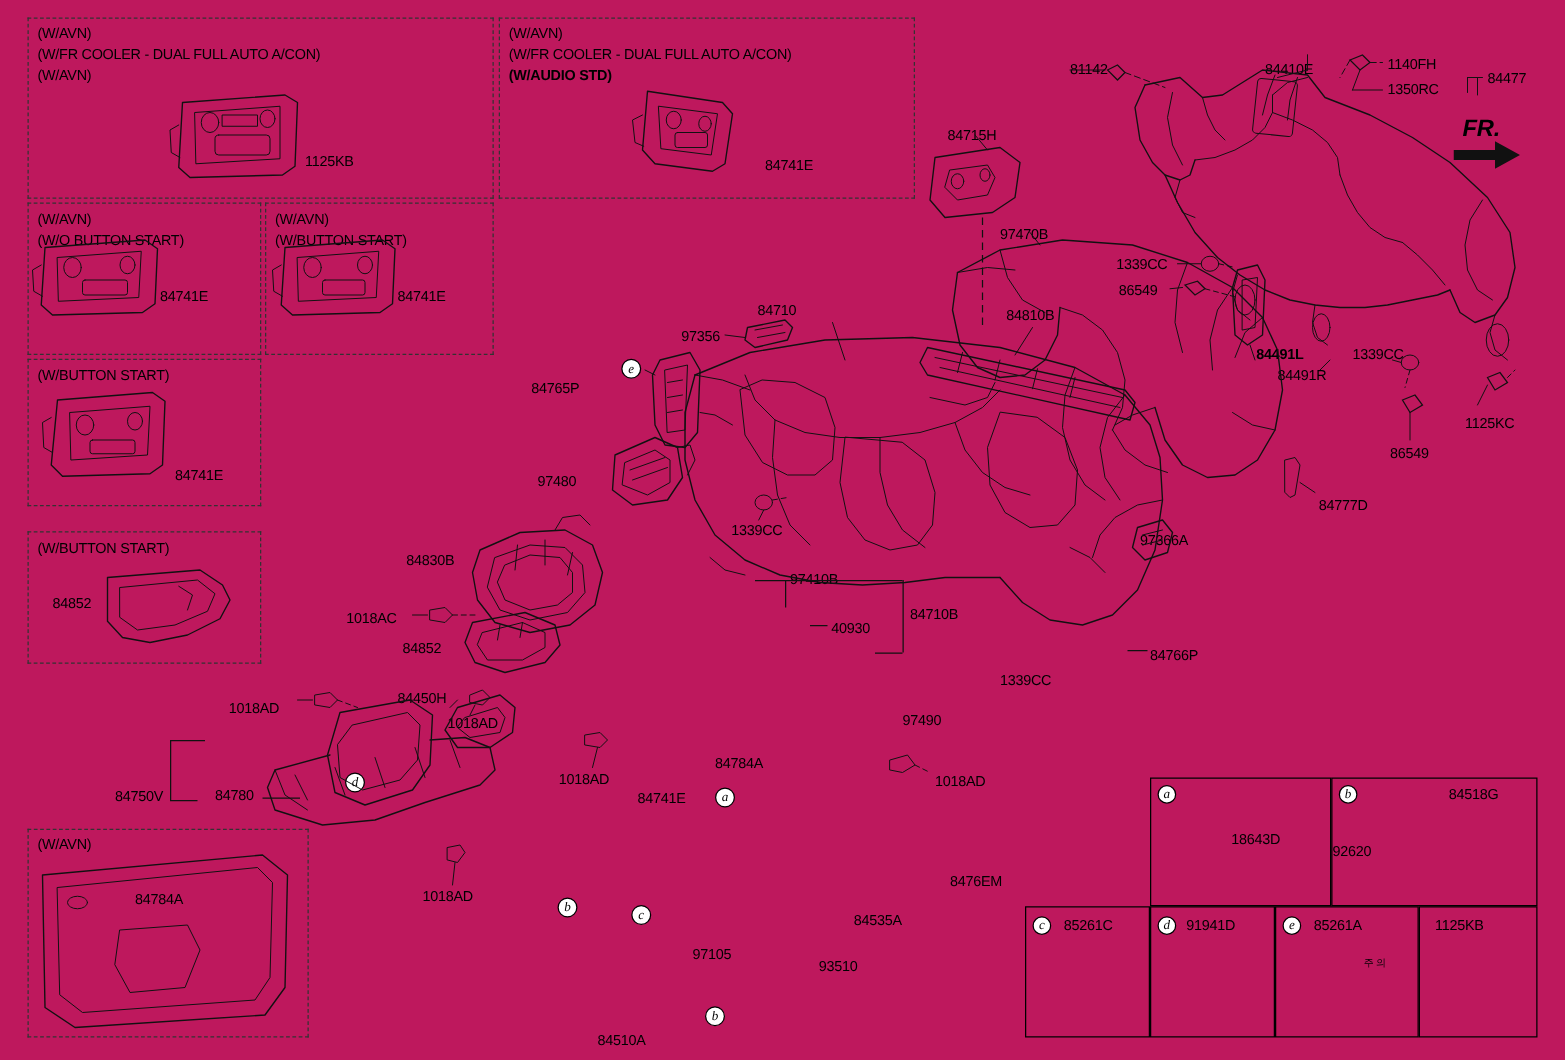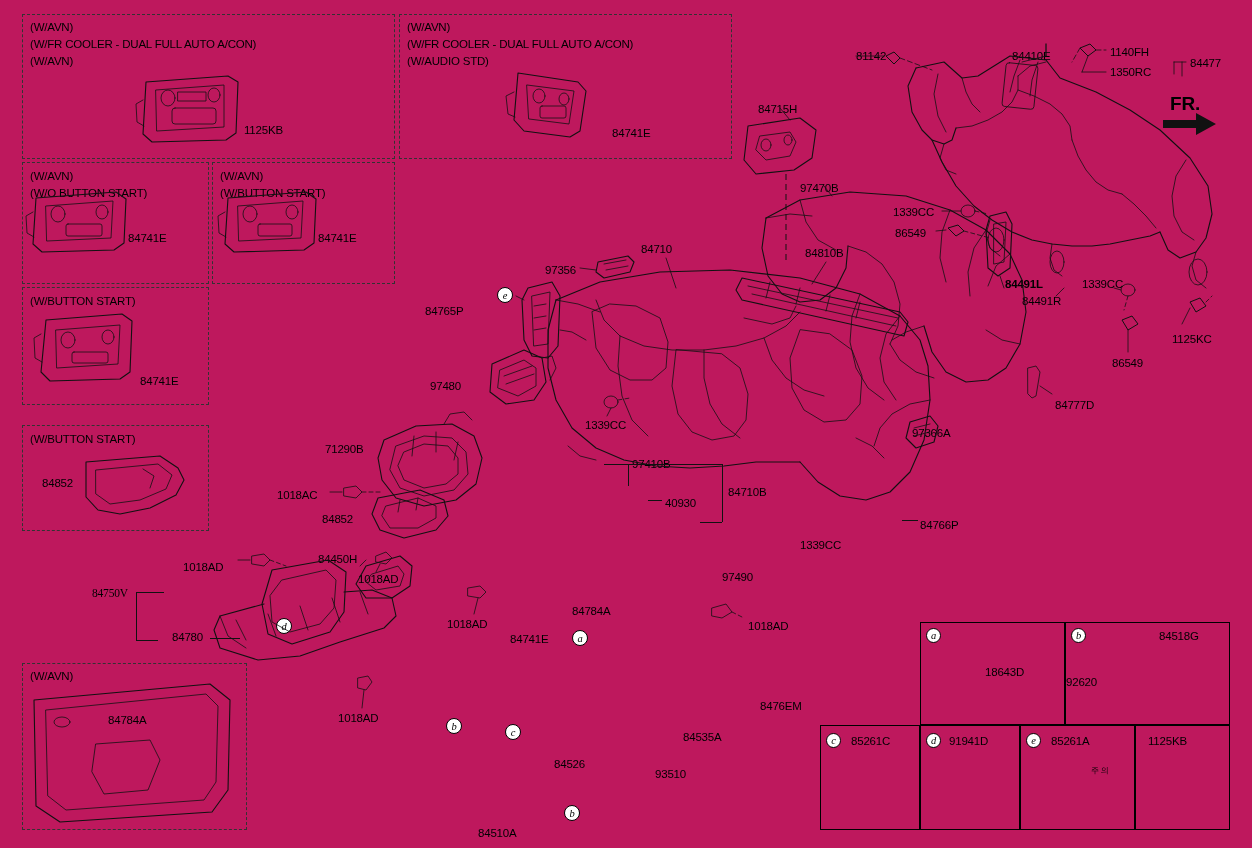--- a/index.html
+++ b/index.html
@@ -96,21 +96,21 @@
   <div class="dashbox" style="left:22px; top:425px; width:187px; height:106px;"></div>
   <div class="dashbox" style="left:22px; top:663px; width:225px; height:167px;"></div>
 
   
   <div class="lbl" style="left:30px; top:21px;">(W/AVN)</div>
   <div class="lbl" style="left:30px; top:38px;">(W/FR COOLER - DUAL FULL AUTO A/CON)</div>
   <div class="lbl" style="left:30px; top:55px;">(W/AVN)</div>
 
   <div class="lbl" style="left:407px; top:21px;">(W/AVN)</div>
   <div class="lbl" style="left:407px; top:38px;">(W/FR COOLER - DUAL FULL AUTO A/CON)</div>
-  <div class="lbl" style="left:407px; top:55px;">(W/AUDIO STD)</div>
+  <div class="lbl" style="left:407px; top:55px;font-weight:bold;">(W/AUDIO STD)</div>
 
   <div class="lbl" style="left:30px; top:170px;">(W/AVN)</div>
   <div class="lbl" style="left:30px; top:187px;">(W/O BUTTON START)</div>
 
   <div class="lbl" style="left:220px; top:170px;">(W/AVN)</div>
   <div class="lbl" style="left:220px; top:187px;">(W/BUTTON START)</div>
 
   <div class="lbl" style="left:30px; top:295px;">(W/BUTTON START)</div>
 
   <div class="lbl" style="left:30px; top:433px;">(W/BUTTON START)</div>
@@ -133,67 +133,67 @@
 
   <div class="lbl" style="left:1159px; top:630px;">84518G</div>
   <div class="lbl" style="left:851px; top:735px;">85261C</div>
   <div class="lbl" style="left:949px; top:735px;">91941D</div>
   <div class="lbl" style="left:1051px; top:735px;">85261A</div>
   <div class="lbl" style="left:1148px; top:735px;">1125KB</div>
   <div class="lbl" style="left:985px; top:666px;">18643D</div>
   <div class="lbl" style="left:1066px; top:676px;">92620</div>
 
   
-  <div class="lbl big" style="left:1170px; top:97px;">FR.</div>
+  <div class="lbl big" style="left:1170px; top:97px;font-style:italic;">FR.</div>
 
   
   <div class="lbl" style="left:820px; top:50px;margin-left:36px;">81142</div>
   <div class="lbl" style="left:1012px; top:50px;">84410E</div>
   <div class="lbl" style="left:1110px; top:46px;">1140FH</div>
   <div class="lbl" style="left:1110px; top:66px;">1350RC</div>
   <div class="lbl" style="left:1190px; top:57px;">84477</div>
   <div class="lbl" style="left:758px; top:103px;">84715H</div>
   <div class="lbl" style="left:800px; top:182px;">97470B</div>
   <div class="lbl" style="left:893px; top:206px;">1339CC</div>
   <div class="lbl" style="left:895px; top:227px;">86549</div>
   <div class="lbl" style="left:1005px; top:278px;font-weight:bold;">84491L</div>
   <div class="lbl" style="left:1022px; top:295px;">84491R</div>
   <div class="lbl" style="left:1082px; top:278px;">1339CC</div>
   <div class="lbl" style="left:1172px; top:333px;">1125KC</div>
   <div class="lbl" style="left:1112px; top:357px;">86549</div>
   <div class="lbl" style="left:1055px; top:399px;">84777D</div>
-  <div class="lbl" style="left:641px; top:243px;">84710</div>
+  <div class="lbl" style="left:606px; top:243px;">84710</div>
   <div class="lbl" style="left:545px; top:264px;">97356</div>
   <div class="lbl" style="left:805px; top:247px;">84810B</div>
   <div class="lbl" style="left:425px; top:305px;">84765P</div>
   <div class="lbl" style="left:430px; top:380px;">97480</div>
   <div class="lbl" style="left:585px; top:419px;">1339CC</div>
   <div class="lbl" style="left:912px; top:427px;">97366A</div>
-  <div class="lbl" style="left:325px; top:443px;">71290B</div>
+  <div class="lbl" style="left:325px; top:443px;">84830B</div>
   <div class="lbl" style="left:277px; top:489px;">1018AC</div>
   <div class="lbl" style="left:322px; top:513px;">84852</div>
   <div class="lbl" style="left:632px; top:458px;">97410B</div>
   <div class="lbl" style="left:665px; top:497px;">40930</div>
   <div class="lbl" style="left:728px; top:486px;">84710B</div>
   <div class="lbl" style="left:800px; top:539px;">1339CC</div>
   <div class="lbl" style="left:920px; top:519px;">84766P</div>
   <div class="lbl" style="left:722px; top:571px;">97490</div>
   <div class="lbl" style="left:318px; top:553px;">84450H</div>
   <div class="lbl" style="left:183px; top:561px;">1018AD</div>
   <div class="lbl" style="left:358px; top:573px;">1018AD</div>
-  <div class="lbl" style="left:92px; top:587px;font-family:Liberation Serif, serif;">84750V</div>
+  <div class="lbl" style="left:92px; top:632px;">84750V</div>
   <div class="lbl" style="left:172px; top:631px;">84780</div>
   <div class="lbl" style="left:447px; top:618px;">1018AD</div>
   <div class="lbl" style="left:572px; top:605px;">84784A</div>
   <div class="lbl" style="left:748px; top:620px;">1018AD</div>
   <div class="lbl" style="left:510px; top:633px;">84741E</div>
   <div class="lbl" style="left:338px; top:712px;">1018AD</div>
   <div class="lbl" style="left:760px; top:700px;">8476EM</div>
   <div class="lbl" style="left:683px; top:731px;">84535A</div>
-  <div class="lbl" style="left:554px; top:758px;">84526</div>
+  <div class="lbl" style="left:554px; top:758px;">97105</div>
   <div class="lbl" style="left:655px; top:768px;">93510</div>
   <div class="lbl" style="left:478px; top:827px;">84510A</div>
   <div class="lbl" style="left:108px; top:714px;">84784A</div>
   <div class="lbl" style="left:42px; top:477px;">84852</div>
 
   <div class="lbl" style="left:244px; top:124px;">1125KB</div>
   <div class="lbl" style="left:612px; top:127px;">84741E</div>
   <div class="lbl" style="left:128px; top:232px;">84741E</div>
   <div class="lbl" style="left:318px; top:232px;">84741E</div>
   <div class="lbl" style="left:140px; top:375px;">84741E</div>

